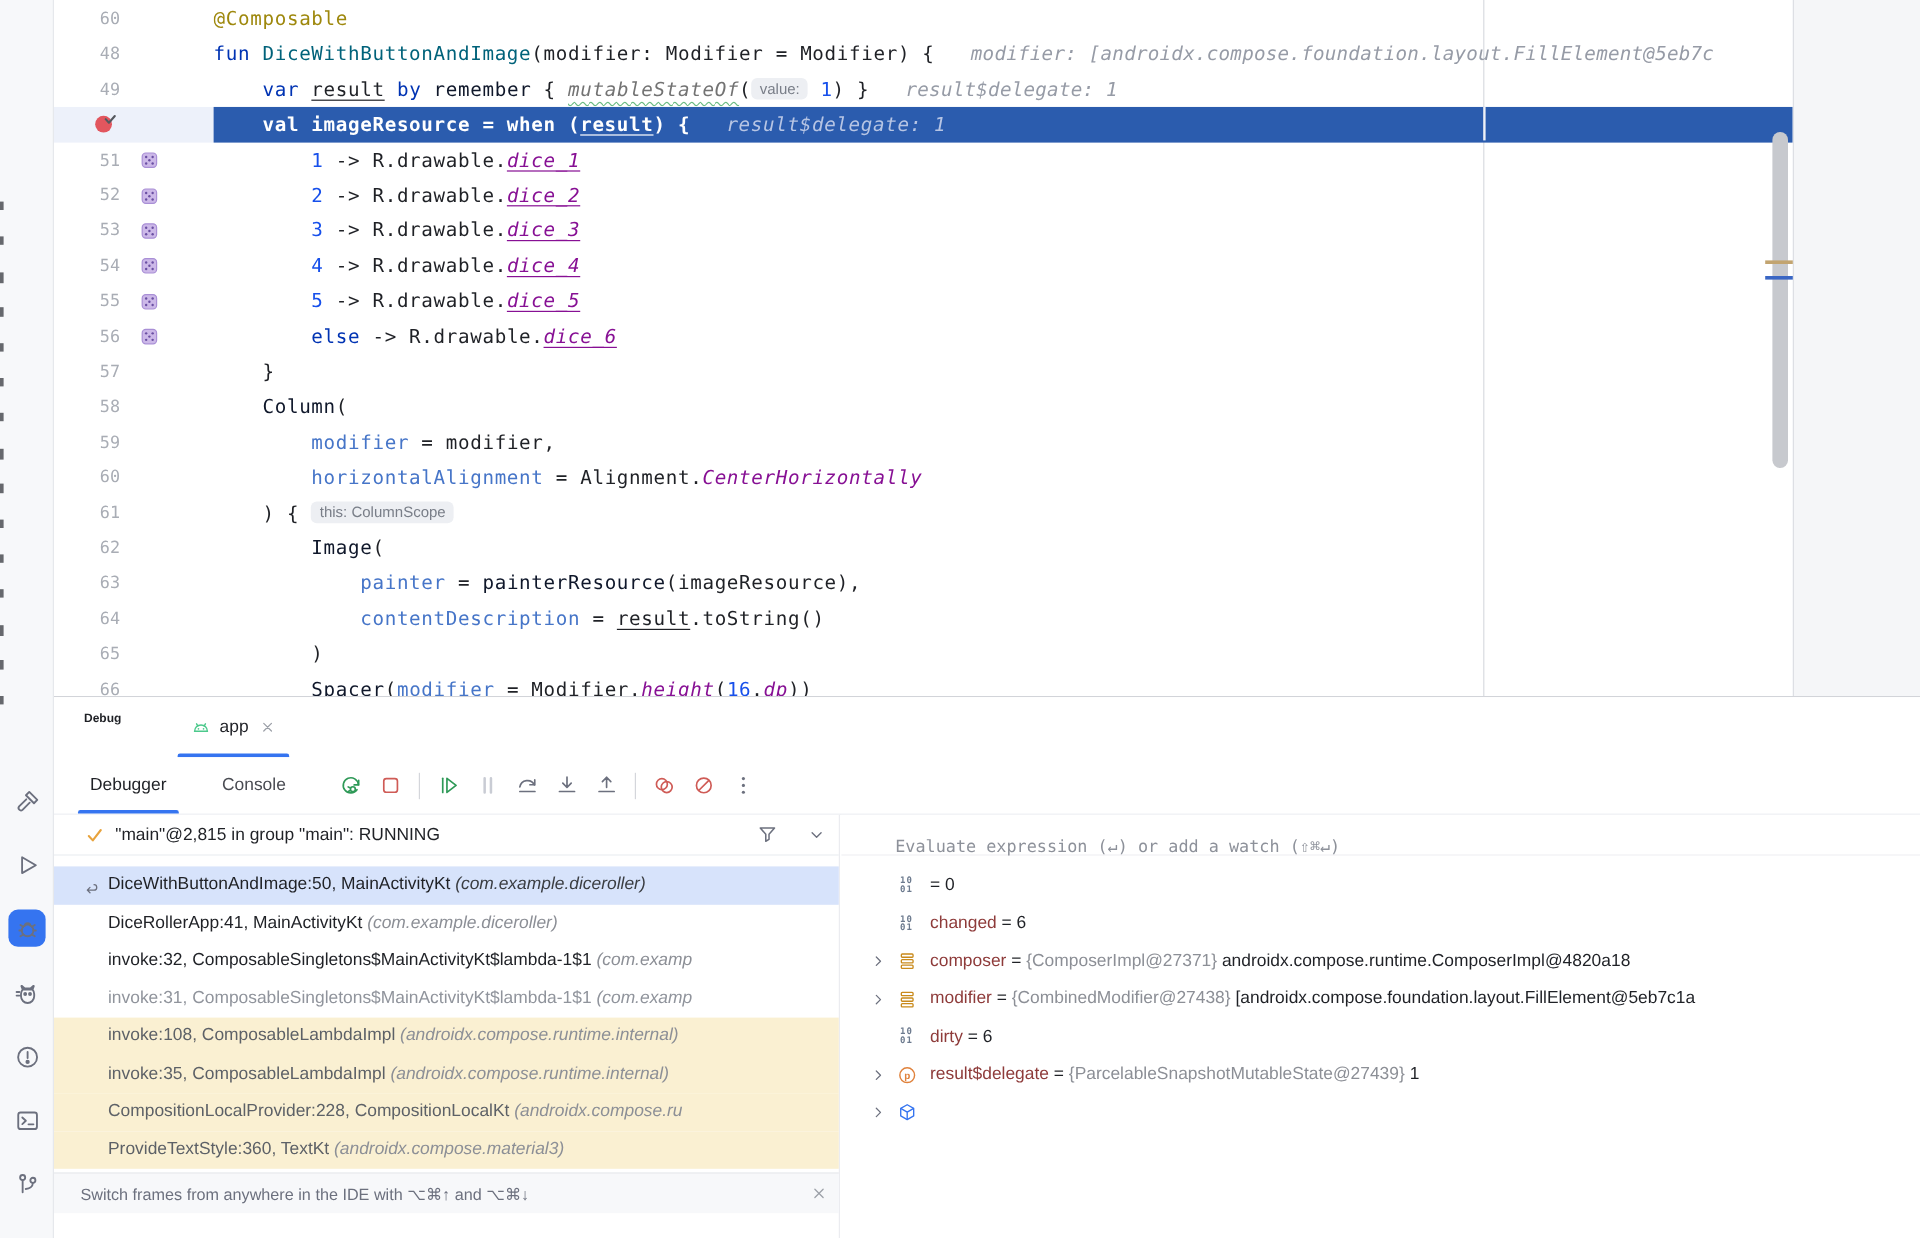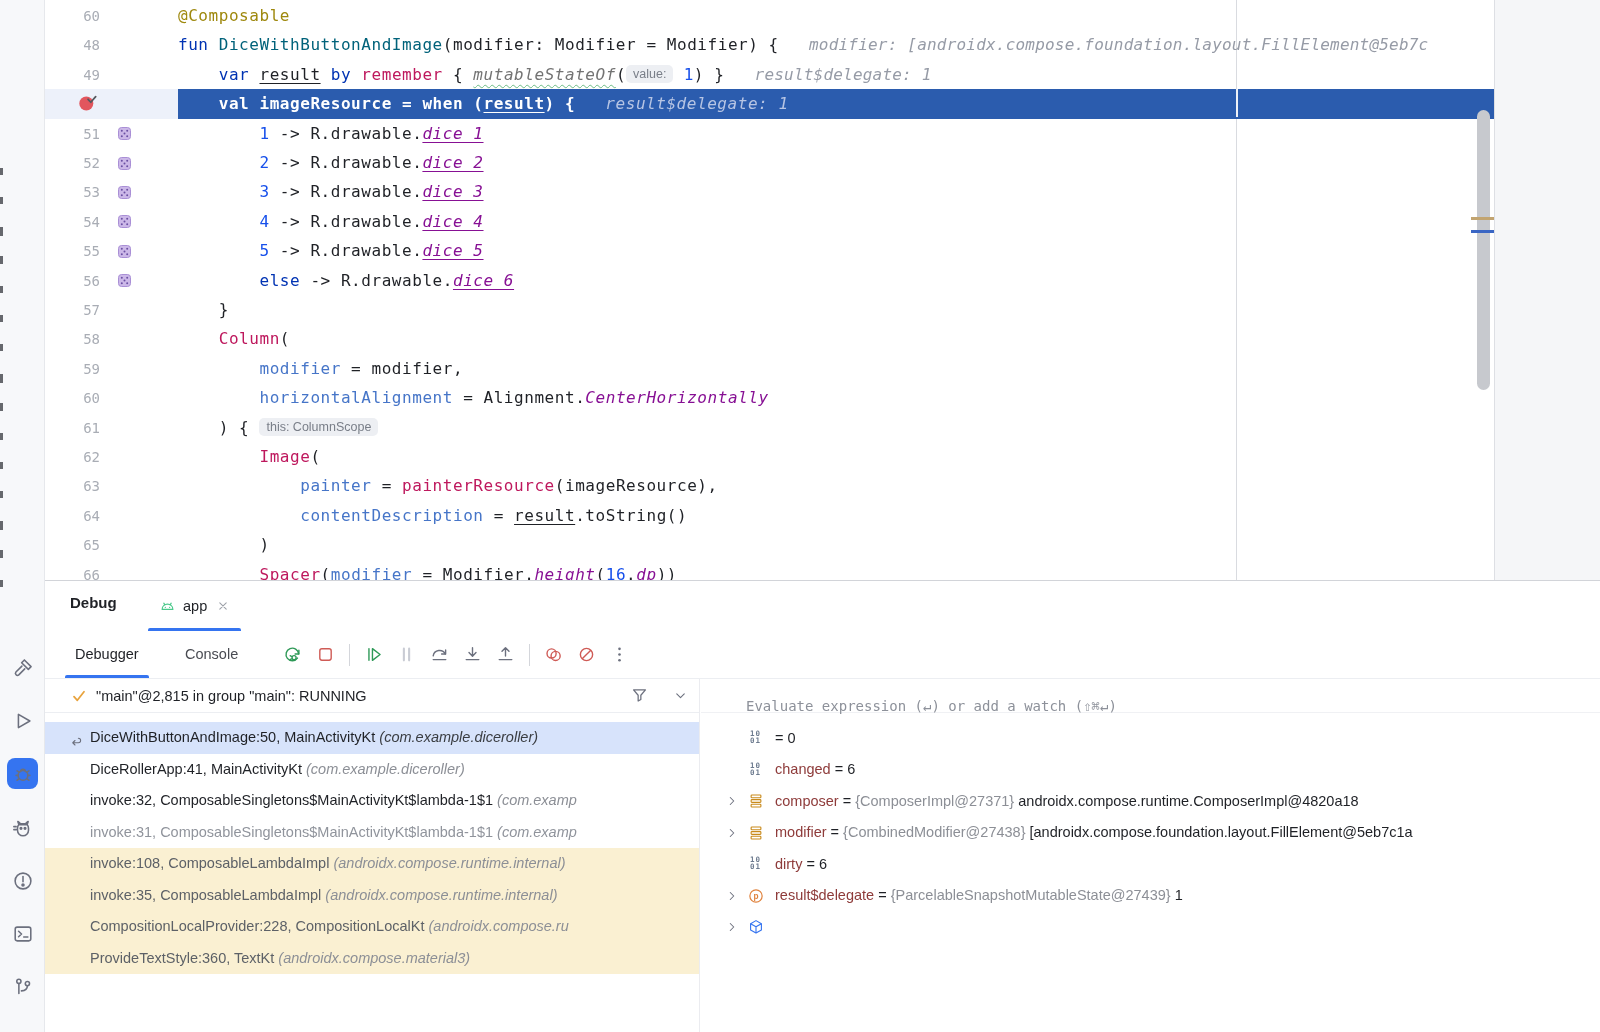--- a/index.html
+++ b/index.html
@@ -33,21 +33,21 @@
   .code { font-family:"DejaVu Sans Mono", monospace; font-size:16px; line-height:30px;
           letter-spacing:.55px; white-space:pre; color:#1f2126; }
   .line.exec .gut, .line.exec .islot { background:#edf1fa; }
   .line.exec .codewrap { background:#2b5cae; }
   .line.exec .code { font-weight:bold; }
   .bp-icon { position:absolute; left:33px; top:4px; z-index:3; }
   #guide-on-bar { position:absolute; left:1191px; top:89px; width:2px; height:28px;
                   background:#eef1f7; z-index:3; }
 
   .tk-ann{color:#9e880d} .tk-k{color:#0033b3} .tk-f{color:#00627a}
-  .tk-g{color:#be185d}
+  .tk-g{color:#0f172a}
   .tk-gi{color:#737373;font-style:italic;text-decoration:underline wavy #6cbc84 1px;text-underline-offset:4px}
   .tk-n{color:#1750eb}
   .tk-p{color:#871094;font-style:italic;text-decoration:underline;text-underline-offset:3px}
   .tk-pi{color:#871094;font-style:italic}
   .tk-a{color:#4675c8} .tk-t{color:#1f2126}
   .tk-u{color:#1f2126;text-decoration:underline;text-underline-offset:3px}
   .tk-w{color:#fff} .tk-wu{color:#fff;text-decoration:underline;text-underline-offset:3px}
   .tk-h{color:#969ba6;font-style:italic;margin-left:20px;letter-spacing:.2px}
   .tk-hb{color:#b7c5e4;font-style:italic;margin-left:20px;font-weight:normal}
   .tk-c{display:inline-block;font:12.5px/18px "Liberation Sans",sans-serif;color:#797e88;
@@ -58,21 +58,21 @@
                   background:#c7c9ce; border-radius:7px; z-index:4; }
   .an-mark { position:absolute; width:26px; height:3px; z-index:5; }
 
   
   #right-filler { position:absolute; left:1494px; top:0; width:106px; height:580px;
                   background:#f5f6f8; border-left:1px solid #dddfe4; }
 
   
   #debug-sep { position:absolute; left:0; top:580px; width:1600px; height:1px; background:#d2d4d9; }
   #dbg-header { position:absolute; left:45px; top:581px; width:1555px; height:50px; background:#fff; }
-  #dbg-title { position:absolute; left:25px; top:13px; font-size:15px; font-weight:bold; color:#1f2126; }
+  #dbg-title { position:absolute; left:25px; top:13px; font-size:10px; font-weight:bold; color:#1f2126; }
   #session-tab { position:absolute; left:100px; top:0; height:50px; display:flex; align-items:center;
                  padding:0 14px; cursor:pointer; }
   #session-tab .underline { position:absolute; left:3px; right:3px; bottom:0; height:3px;
                             background:#3574f0; border-radius:2px 2px 0 0; }
   #session-tab svg.android { width:17px; height:17px; margin-right:7px; }
   #session-tab .lbl { font-size:14.5px; color:#1f2126; margin-right:9px; }
 
   #dbg-tabs { position:absolute; left:45px; top:631px; width:1555px; height:48px; background:#fff;
               border-bottom:1px solid #eceef2; }
   .view-tab { position:absolute; top:0; height:47px; line-height:47px; font-size:14.5px;
@@ -478,20 +478,26 @@
               <path d="M15 5.2a3.6 3.6 0 0 1 0 7.2H6.8M9.6 8.8 6 12.4l3.6 3.6" stroke="#6c707e" stroke-width="1.7" fill="none" stroke-linecap="round" stroke-linejoin="round"></path>
             </svg></span><span>DiceWithButtonAndImage:50, MainActivityKt </span><span class="pkg">(com.example.diceroller)</span></div>
         <div class="frame-row" style="top: 74.5px;"><span>DiceRollerApp:41, MainActivityKt </span><span class="pkg">(com.example.diceroller)</span></div>
         <div class="frame-row" style="top: 106px;"><span>invoke:32, ComposableSingletons$MainActivityKt$lambda-1$1 </span><span class="pkg">(com.examp</span></div>
         <div class="frame-row muted" style="top: 137.5px;"><span>invoke:31, ComposableSingletons$MainActivityKt$lambda-1$1 </span><span class="pkg">(com.examp</span></div>
         <div class="frame-row lib" style="top: 169px;"><span>invoke:108, ComposableLambdaImpl </span><span class="pkg">(androidx.compose.runtime.internal)</span></div>
         <div class="frame-row lib" style="top: 200.5px;"><span>invoke:35, ComposableLambdaImpl </span><span class="pkg">(androidx.compose.runtime.internal)</span></div>
         <div class="frame-row lib" style="top: 232px;"><span>CompositionLocalProvider:228, CompositionLocalKt </span><span class="pkg">(androidx.compose.ru</span></div>
         <div class="frame-row lib" style="top: 263.5px;"><span>ProvideTextStyle:360, TextKt </span><span class="pkg">(androidx.compose.material3)</span></div>
       </div>
+    <div id="frames-banner">
+      <span class="txt">Switch frames from anywhere in the IDE with ⌥⌘↑ and ⌥⌘↓</span>
+      <svg id="banner-close" width="15" height="15" viewBox="0 0 24 24">
+        <path d="M6.5 6.5l11 11M17.5 6.5l-11 11" stroke="#9ca0a8" stroke-width="1.7" stroke-linecap="round" fill="none"></path>
+      </svg>
+    </div>
   </div>
 
   <div id="vars-panel">
     <div id="eval-bar">
       <span class="ph">Evaluate expression (↵) or add a watch (⇧⌘↵)</span>
     </div>
     <div id="var-rows">
         <div class="var-row" style="top: 43px;">
           <span class="vicon"><span class="bin-icon">10<br>01</span></span>
           <span class="content"><span class="vp-d">= 0</span></span>

